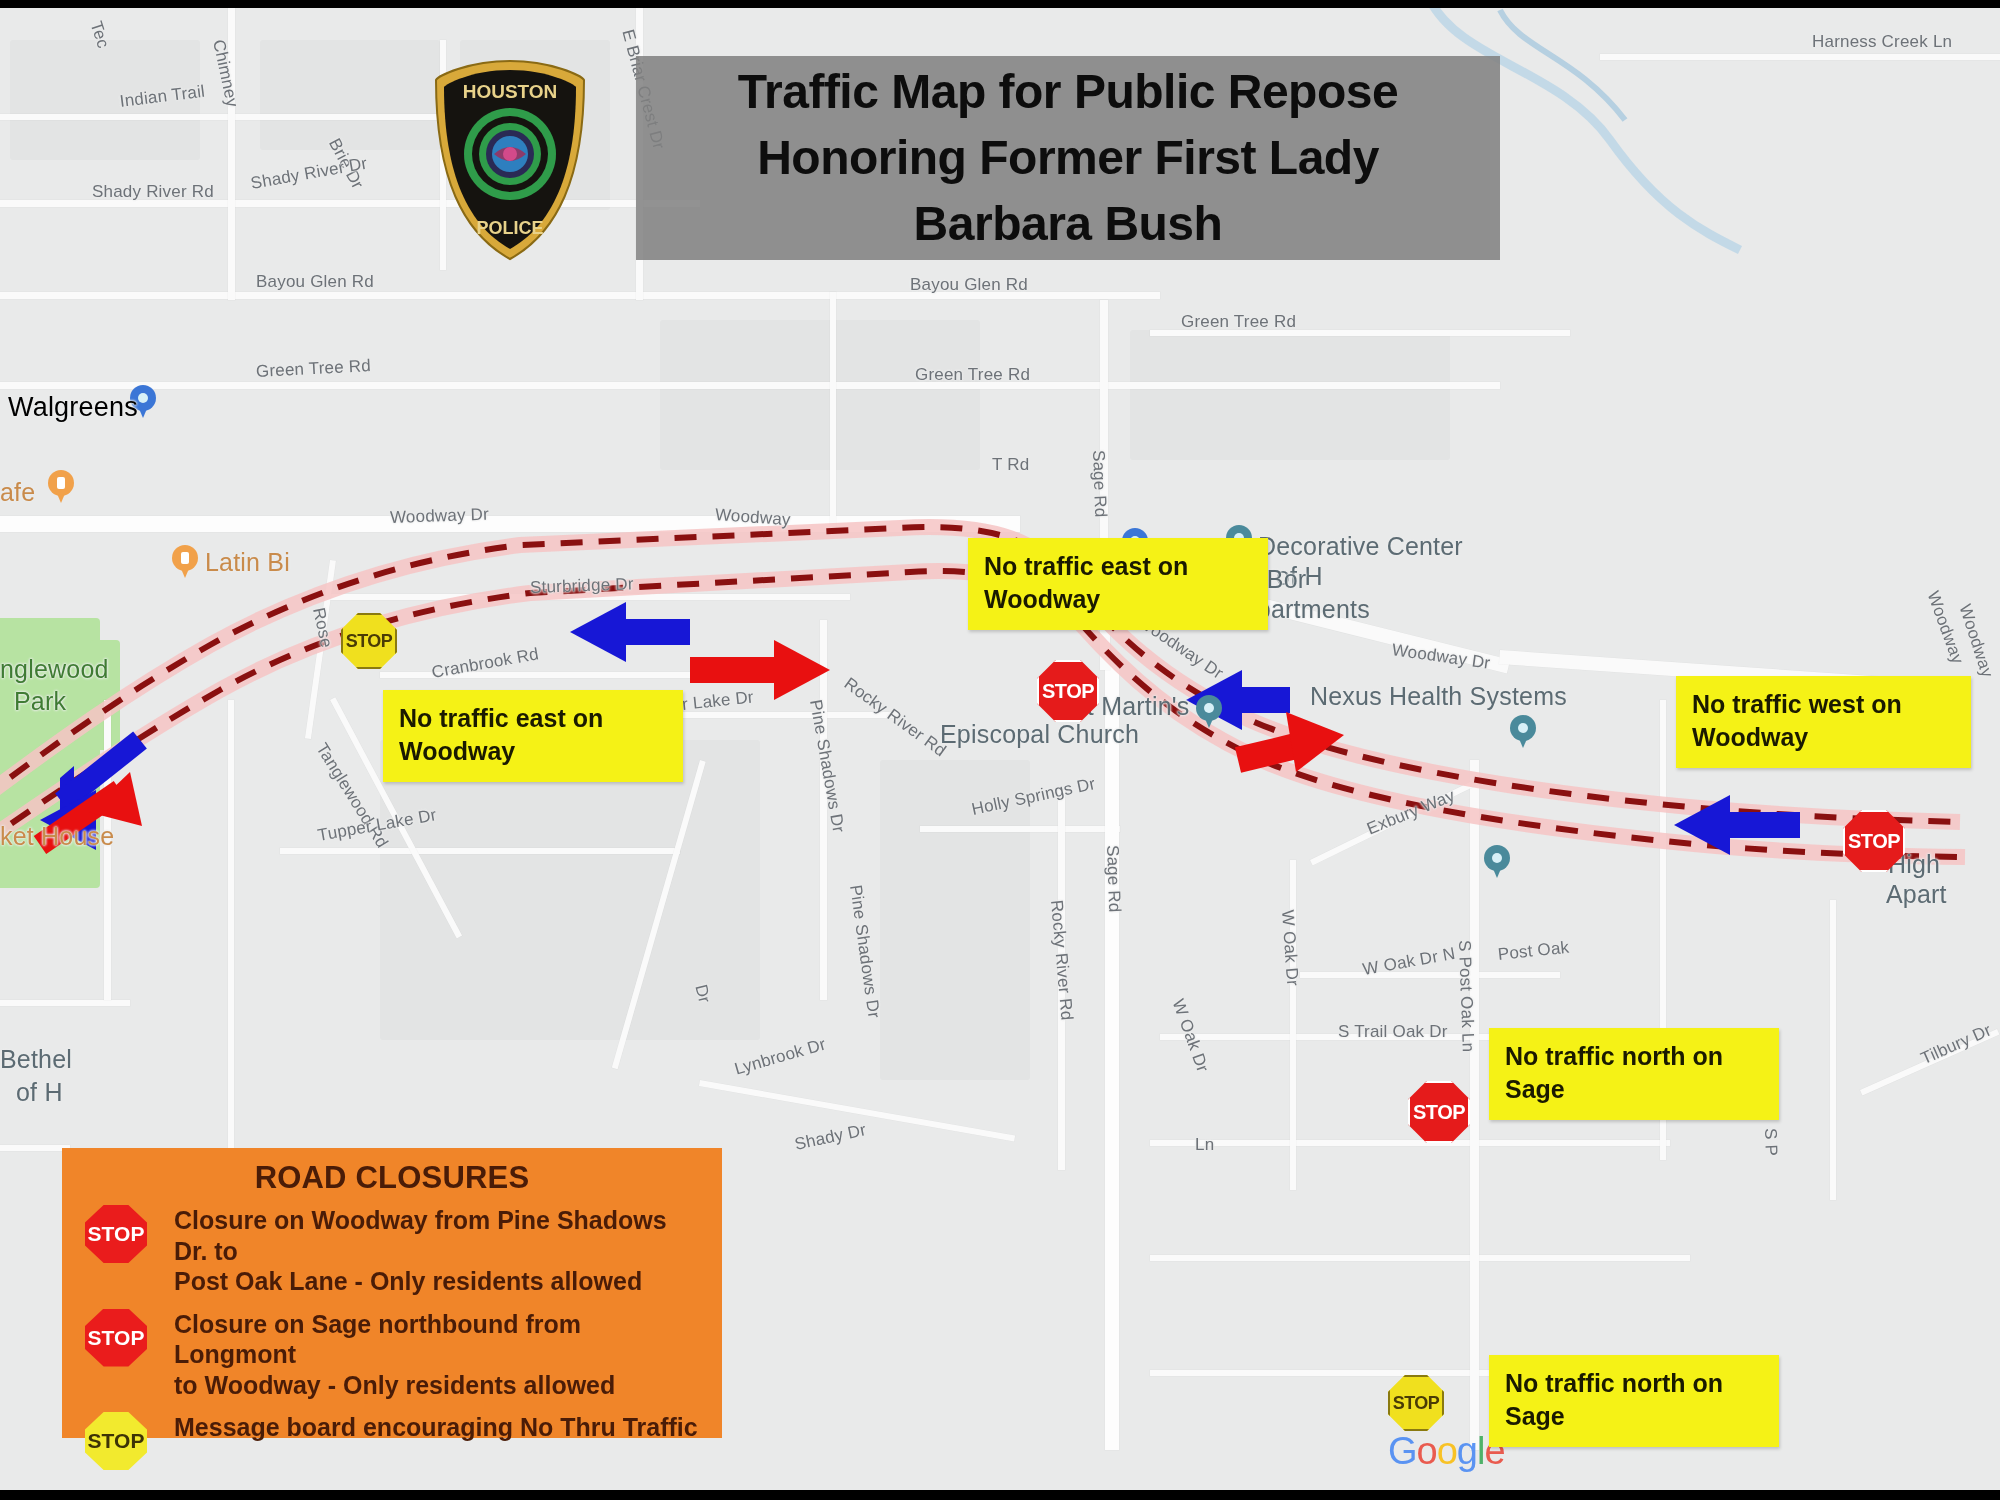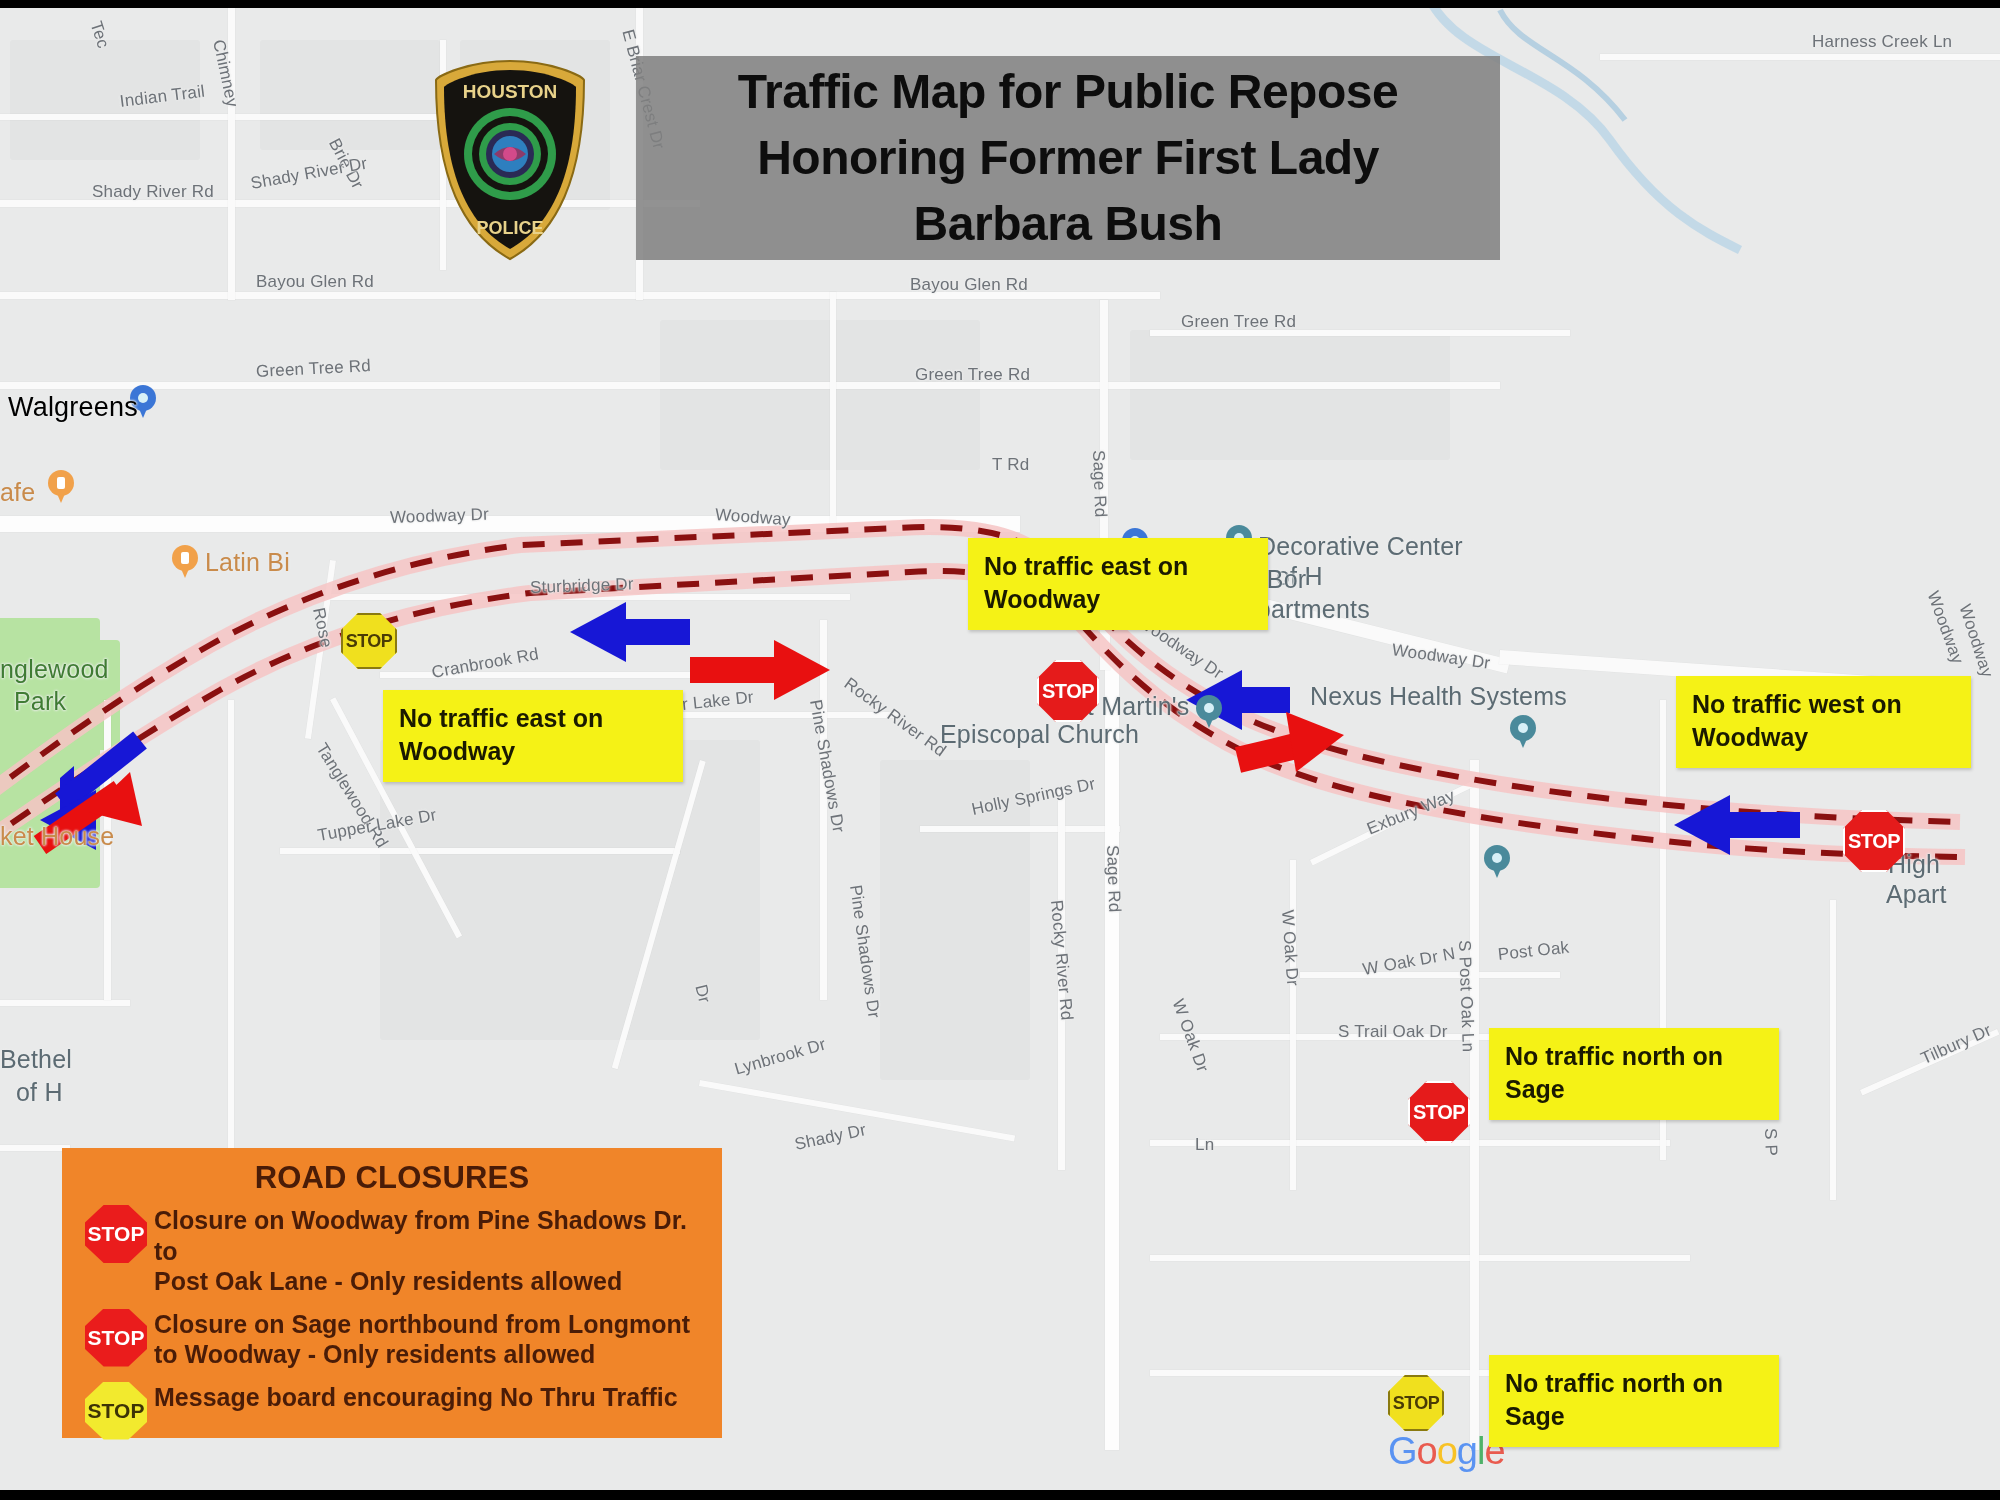--- a/index.html
+++ b/index.html
@@ -122,21 +122,21 @@
   }
   #legend .legend-title {
     text-align:center; color:#4a1c07; font-weight:bold; font-size:31px;
     letter-spacing:.2px; margin-bottom:7px;
   }
   #legend .row { display:flex; align-items:flex-start; margin-bottom:10px; }
   #legend .row .sign-slot {
     width:76px; flex:0 0 76px; display:flex; justify-content:center; padding-top:2px;
   }
   #legend .row .txt {
-    color:#4a1c07; font-weight:bold; font-size:25px; line-height:1.22; padding-top:2px;
+    color:#4a1c07; font-weight:bold; font-size:25px; line-height:1.22; padding-top:2px;margin-left:20px;
   }
   .legend-sign {
     position:relative; width:62px; height:58px;
     display:flex;align-items:center;justify-content:center;
     clip-path: polygon(30% 0%,70% 0%,100% 30%,100% 70%,70% 100%,30% 100%,0% 70%,0% 30%);
     font-weight:bold; font-size:21px;
   }
   .legend-sign.red { background:#ea1c1c; color:#fff; }
   .legend-sign.yellow { background:#f2ea2e; color:#3d3306; }
 

